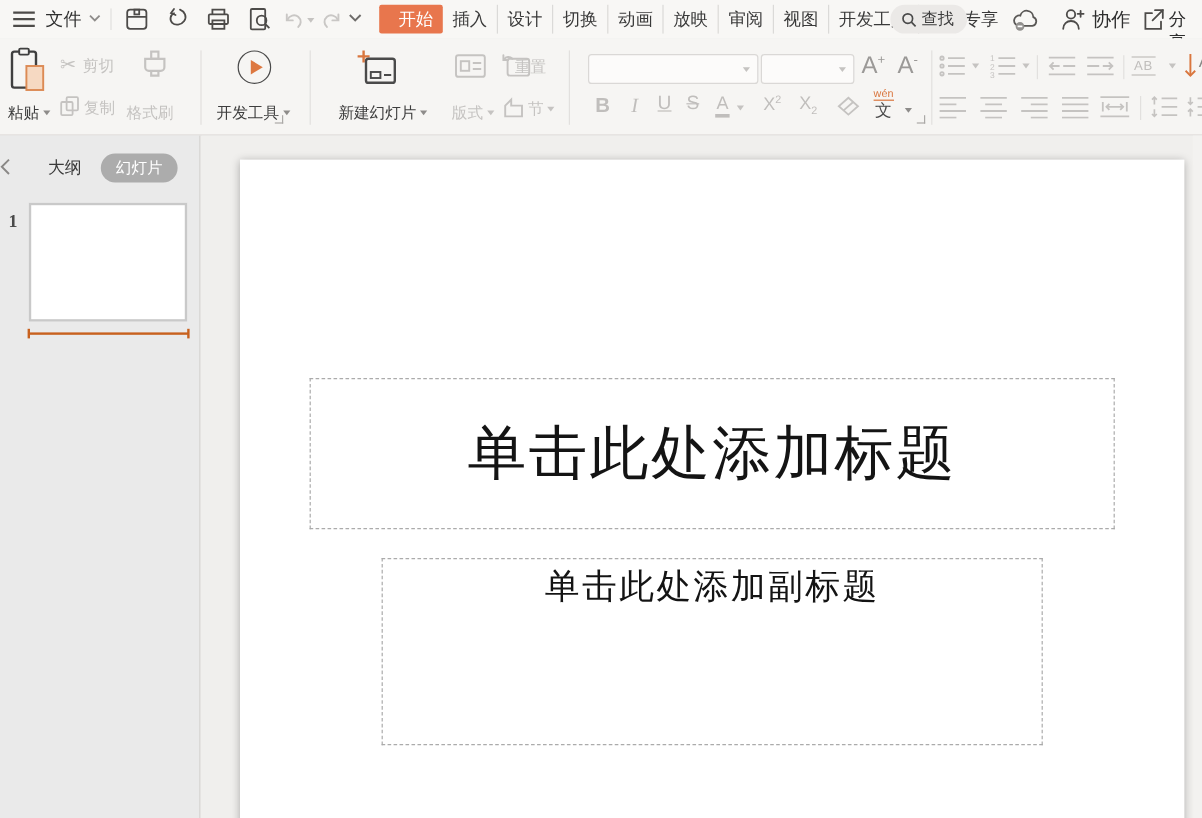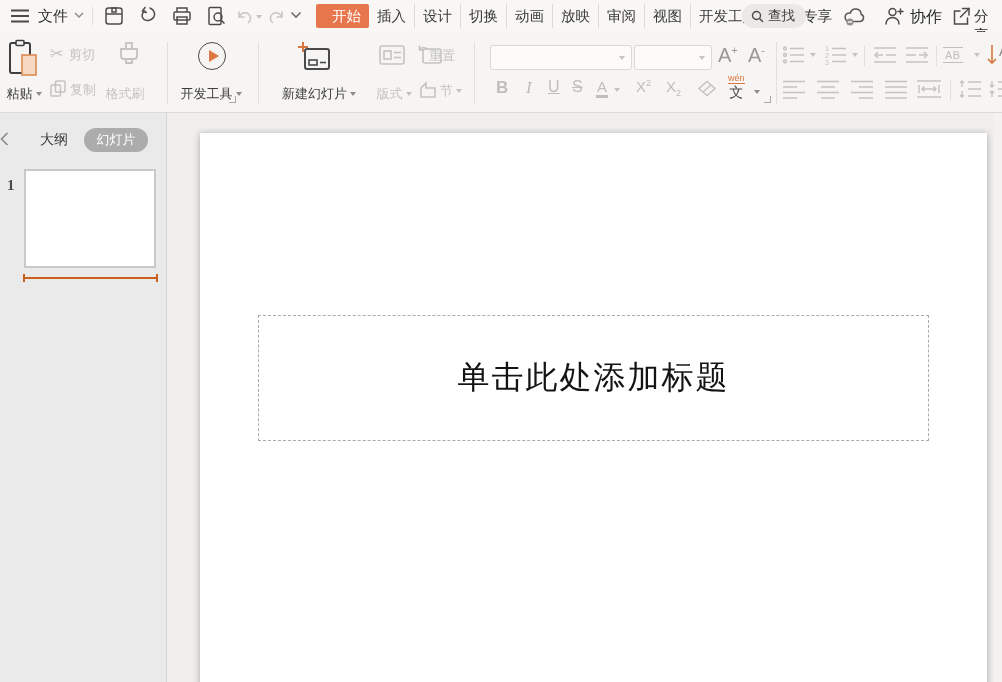--- a/index.html
+++ b/index.html
@@ -38,21 +38,21 @@
 
   
   #sidebar { left:0; top:113px; width:167px; height:569px; background:#EAEAEA; border-right:1px solid #D6D5D3; }
   #slidepill { width:64px; height:24px; background:#ACACAC; border-radius:12px; color:#FFFFFF; font-size:13px; display:flex; align-items:center; justify-content:center; }
   #thumb { width:132px; height:99px; background:#FFFFFF; border:2px solid #C9C9C9; }
   .insline { background:#C8611E; }
 
   
   #page { left:200px; top:133px; width:787px; height:584px; background:#FFFFFF; box-shadow:0 1px 7px rgba(0,0,0,0.3); }
   .ph { border:1px dashed #ABABAB; font-family:"Liberation Serif","DejaVu Serif",serif; color:#141414; }
-  #title-ph { display:flex; align-items:center; justify-content:center; font-size:32px; letter-spacing:2px; }
+  #title-ph { display:flex; align-items:center; justify-content:center; font-size:49px; letter-spacing:2px; }
   #subtitle-ph { text-align:center; padding-top:3px; font-size:29px; letter-spacing:2px; }
   #scrolltrack { background:#F3F2F0; }
 </style>
 </head>
 <body>
 
 <div id="menubar" class="abs">
   <span class="abs ic" style="left:10px;top:9px;">
     <svg width="20" height="14" viewBox="0 0 20 14" stroke="currentColor" stroke-width="1.8" fill="none">
         <path d="M1 1.5h18M1 7h18M1 12.5h18"></path>
@@ -397,13 +397,16 @@
   <div class="abs insline" style="left:156px;top:161px;width:2px;height:8px;"></div>
 </div>
 
 <div class="abs" style="left:168px;top:113px;width:834px;height:569px;background:#F0EFED;">
   <div id="scrolltrack" class="abs" style="left:826px;top:0;width:8px;height:569px;"></div>
 </div>
 <div id="page" class="abs">
   <div class="ph abs" id="title-ph" style="left:58px;top:182px;width:671px;height:126px;">
     <span>单击此处添加标题</span>
   </div>
+  <div class="ph abs" id="subtitle-ph" style="left:118px;top:332px;width:551px;height:156px;">
+    <span>单击此处添加副标题</span>
+  </div>
 </div>
 
 </body></html>

